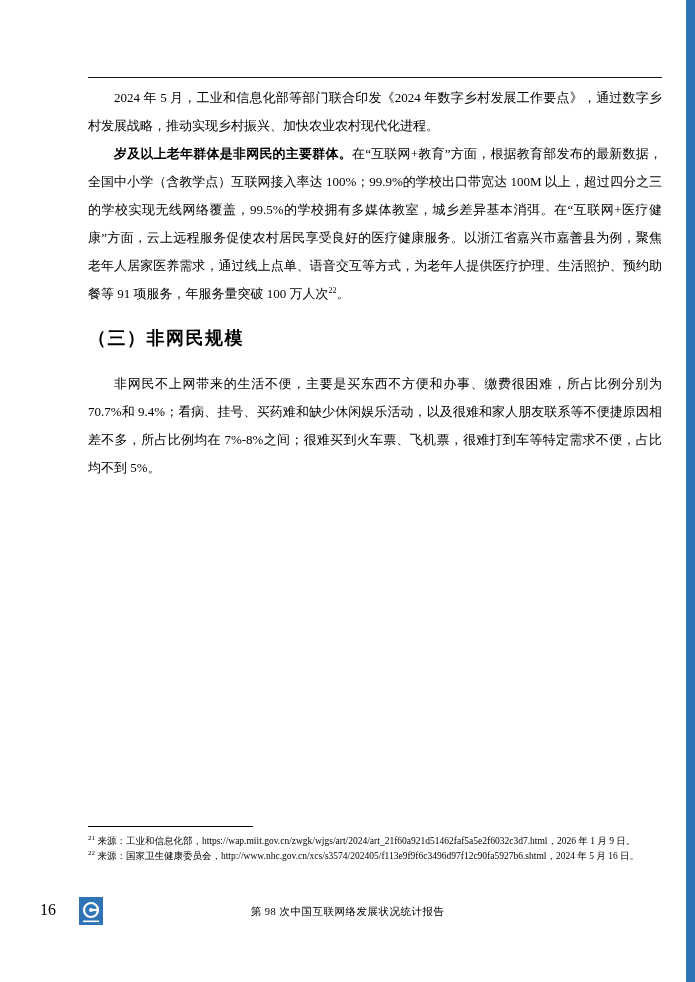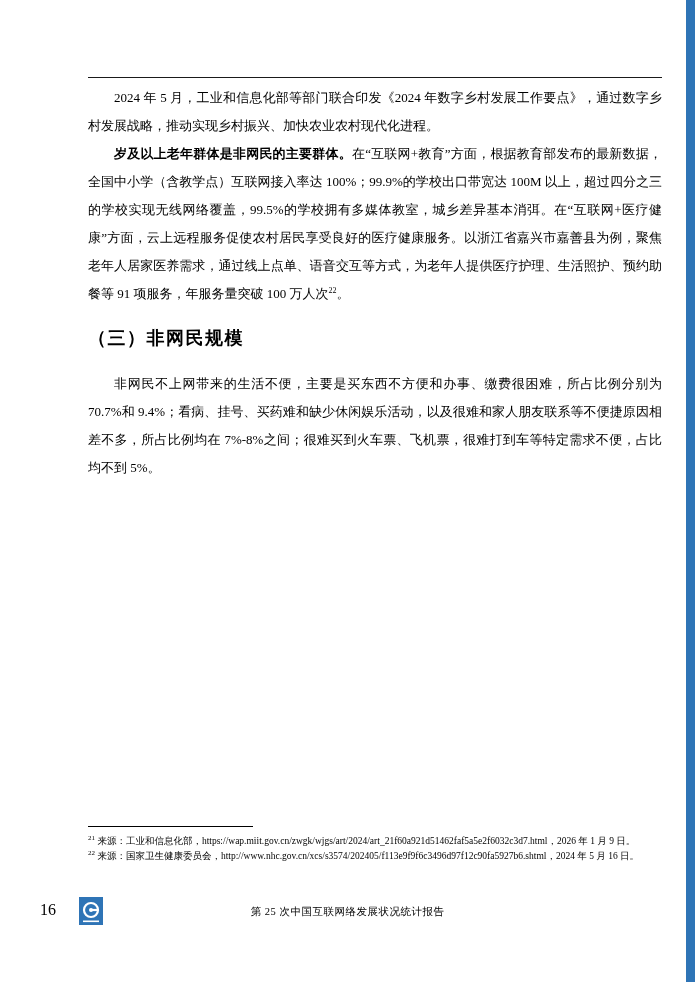--- a/index.html
+++ b/index.html
@@ -92,16 +92,16 @@
 
   <div class="footer">
     <span class="page-number">16</span>
     <svg class="footer-emblem" viewBox="0 0 24 28" xmlns="http://www.w3.org/2000/svg">
       <rect x="0" y="0" width="24" height="28" fill="#2e74b6"></rect>
       <circle cx="12" cy="13" r="7" fill="none" stroke="#ffffff" stroke-width="2.2"></circle>
       <path d="M12 13 h7" stroke="#ffffff" stroke-width="2.2"></path>
       <circle cx="12" cy="13" r="2" fill="#ffffff"></circle>
       <rect x="4" y="23.5" width="16" height="1.6" fill="#ffffff"></rect>
     </svg>
-    <span class="footer-title">第 25 次中国互联网络发展状况统计报告</span>
+    <span class="footer-title">第 98 次中国互联网络发展状况统计报告</span>
   </div>
 
 </div>
 
 </body></html>

